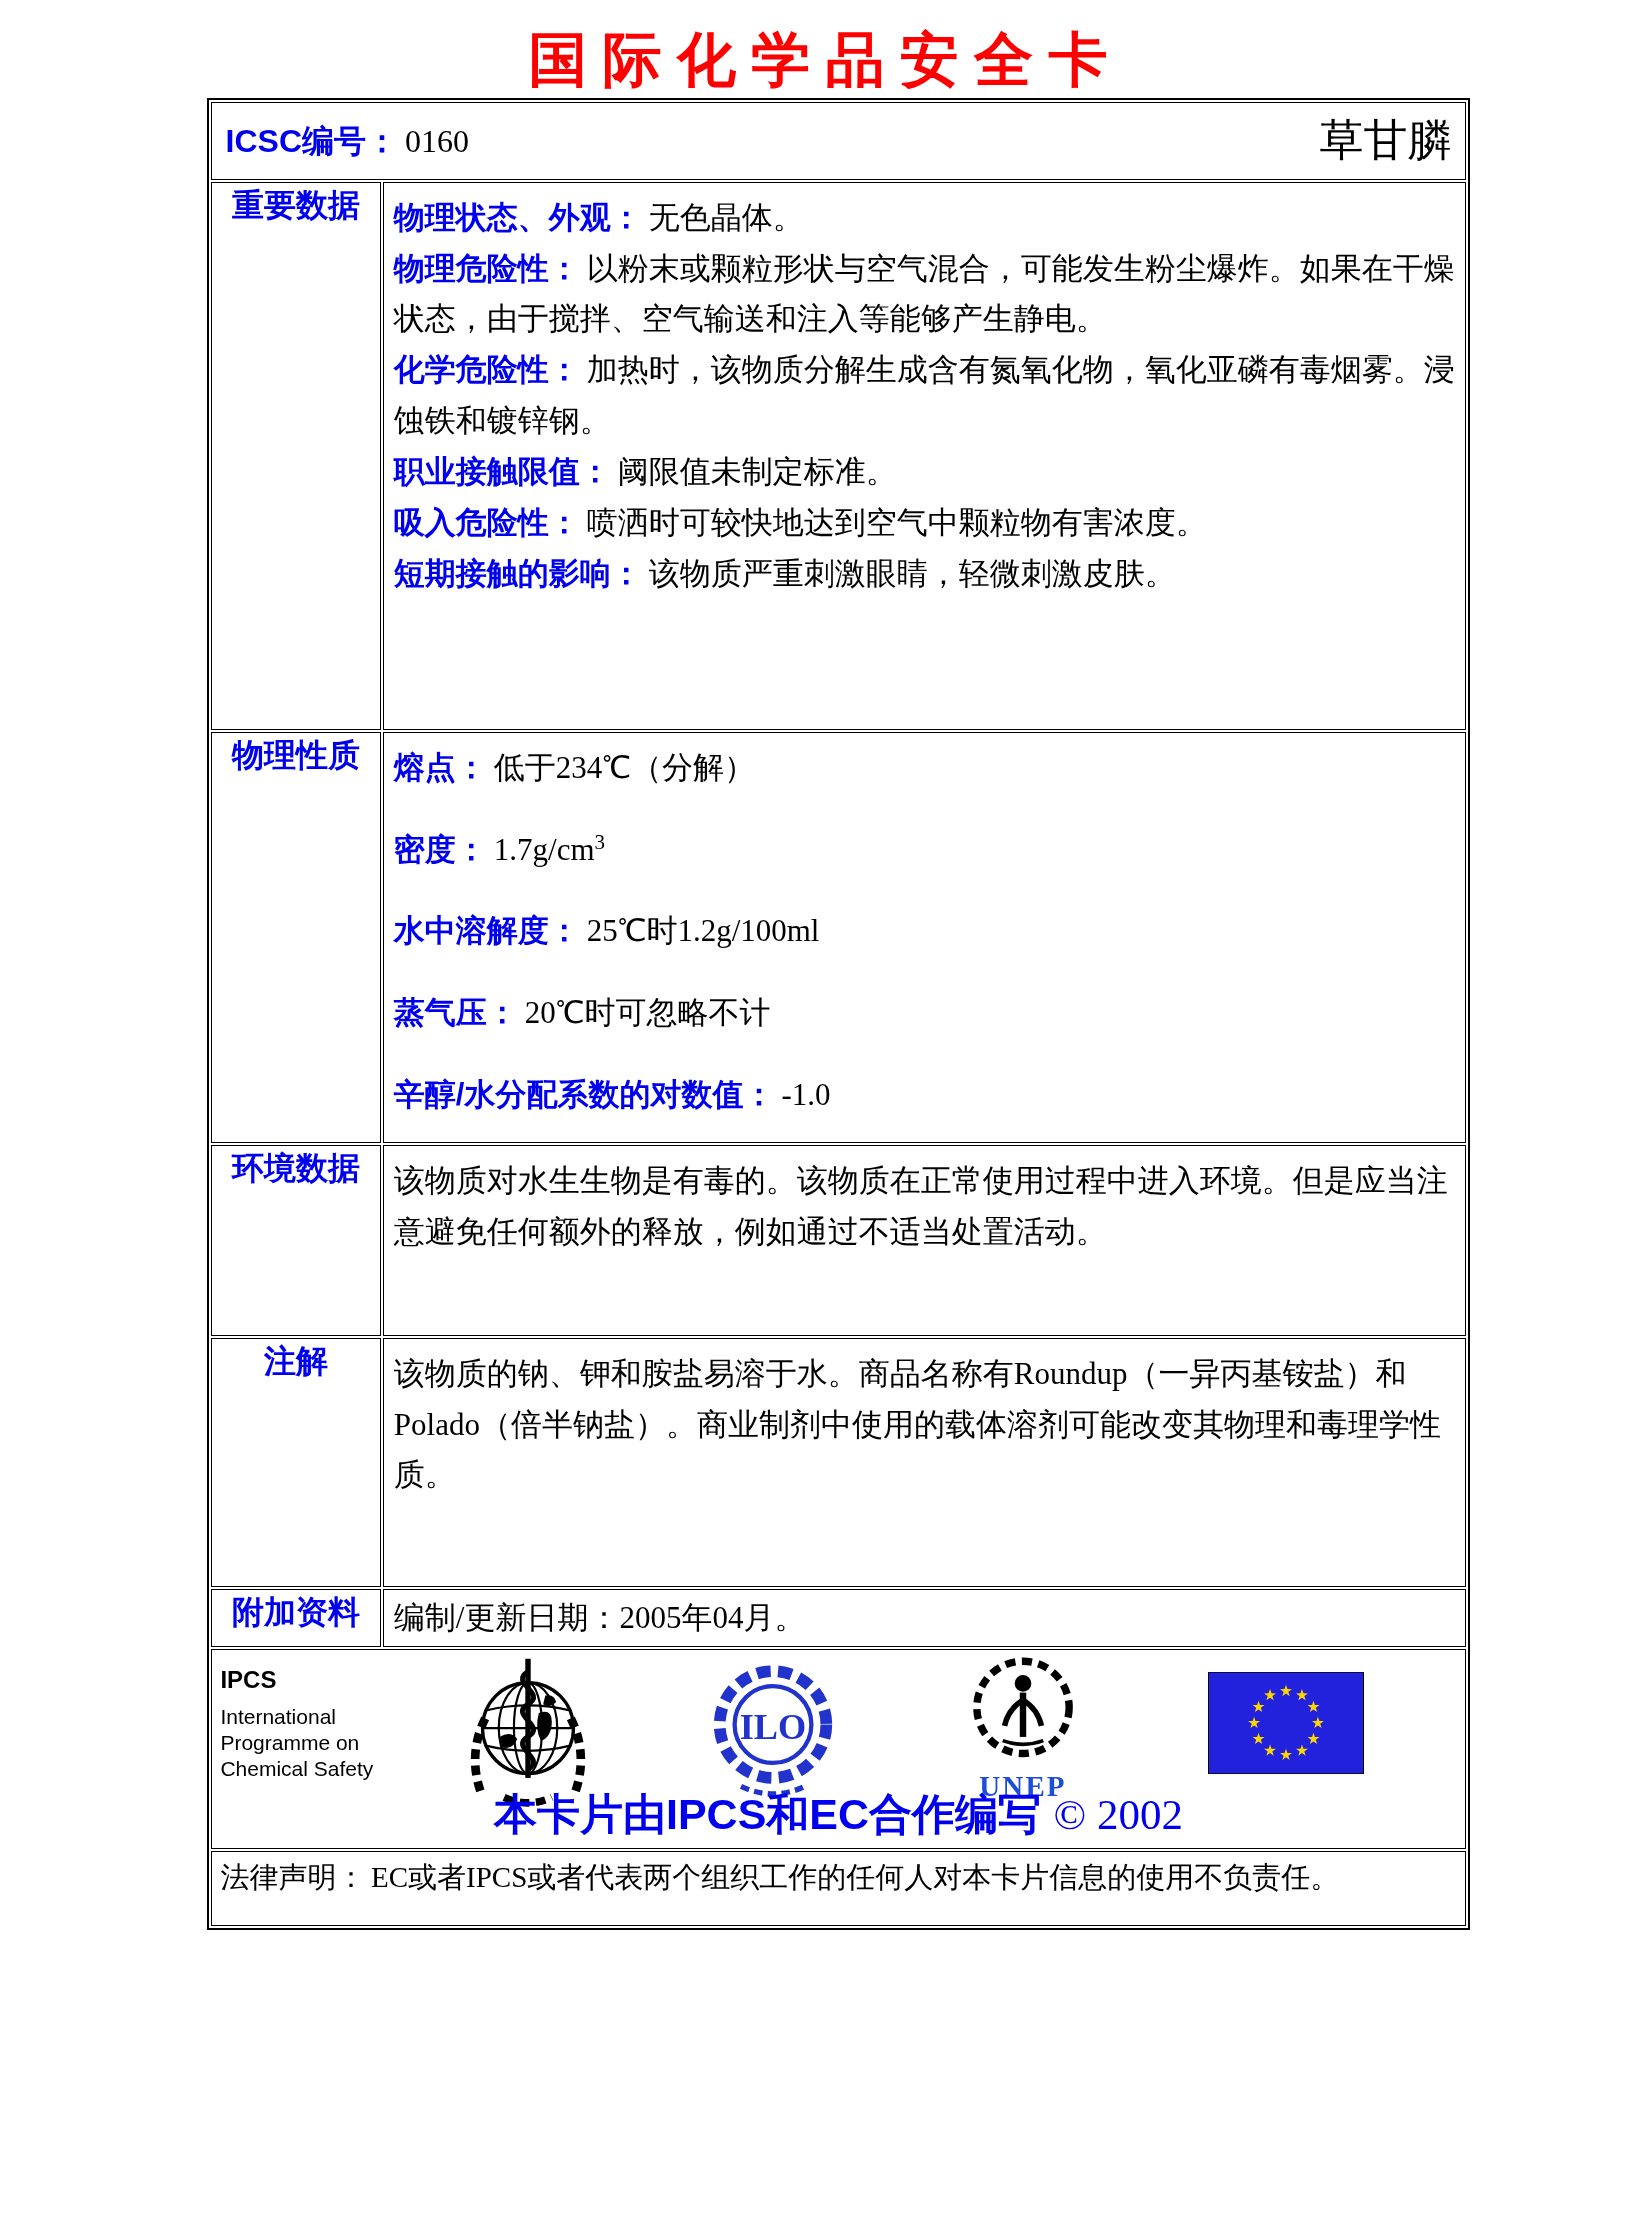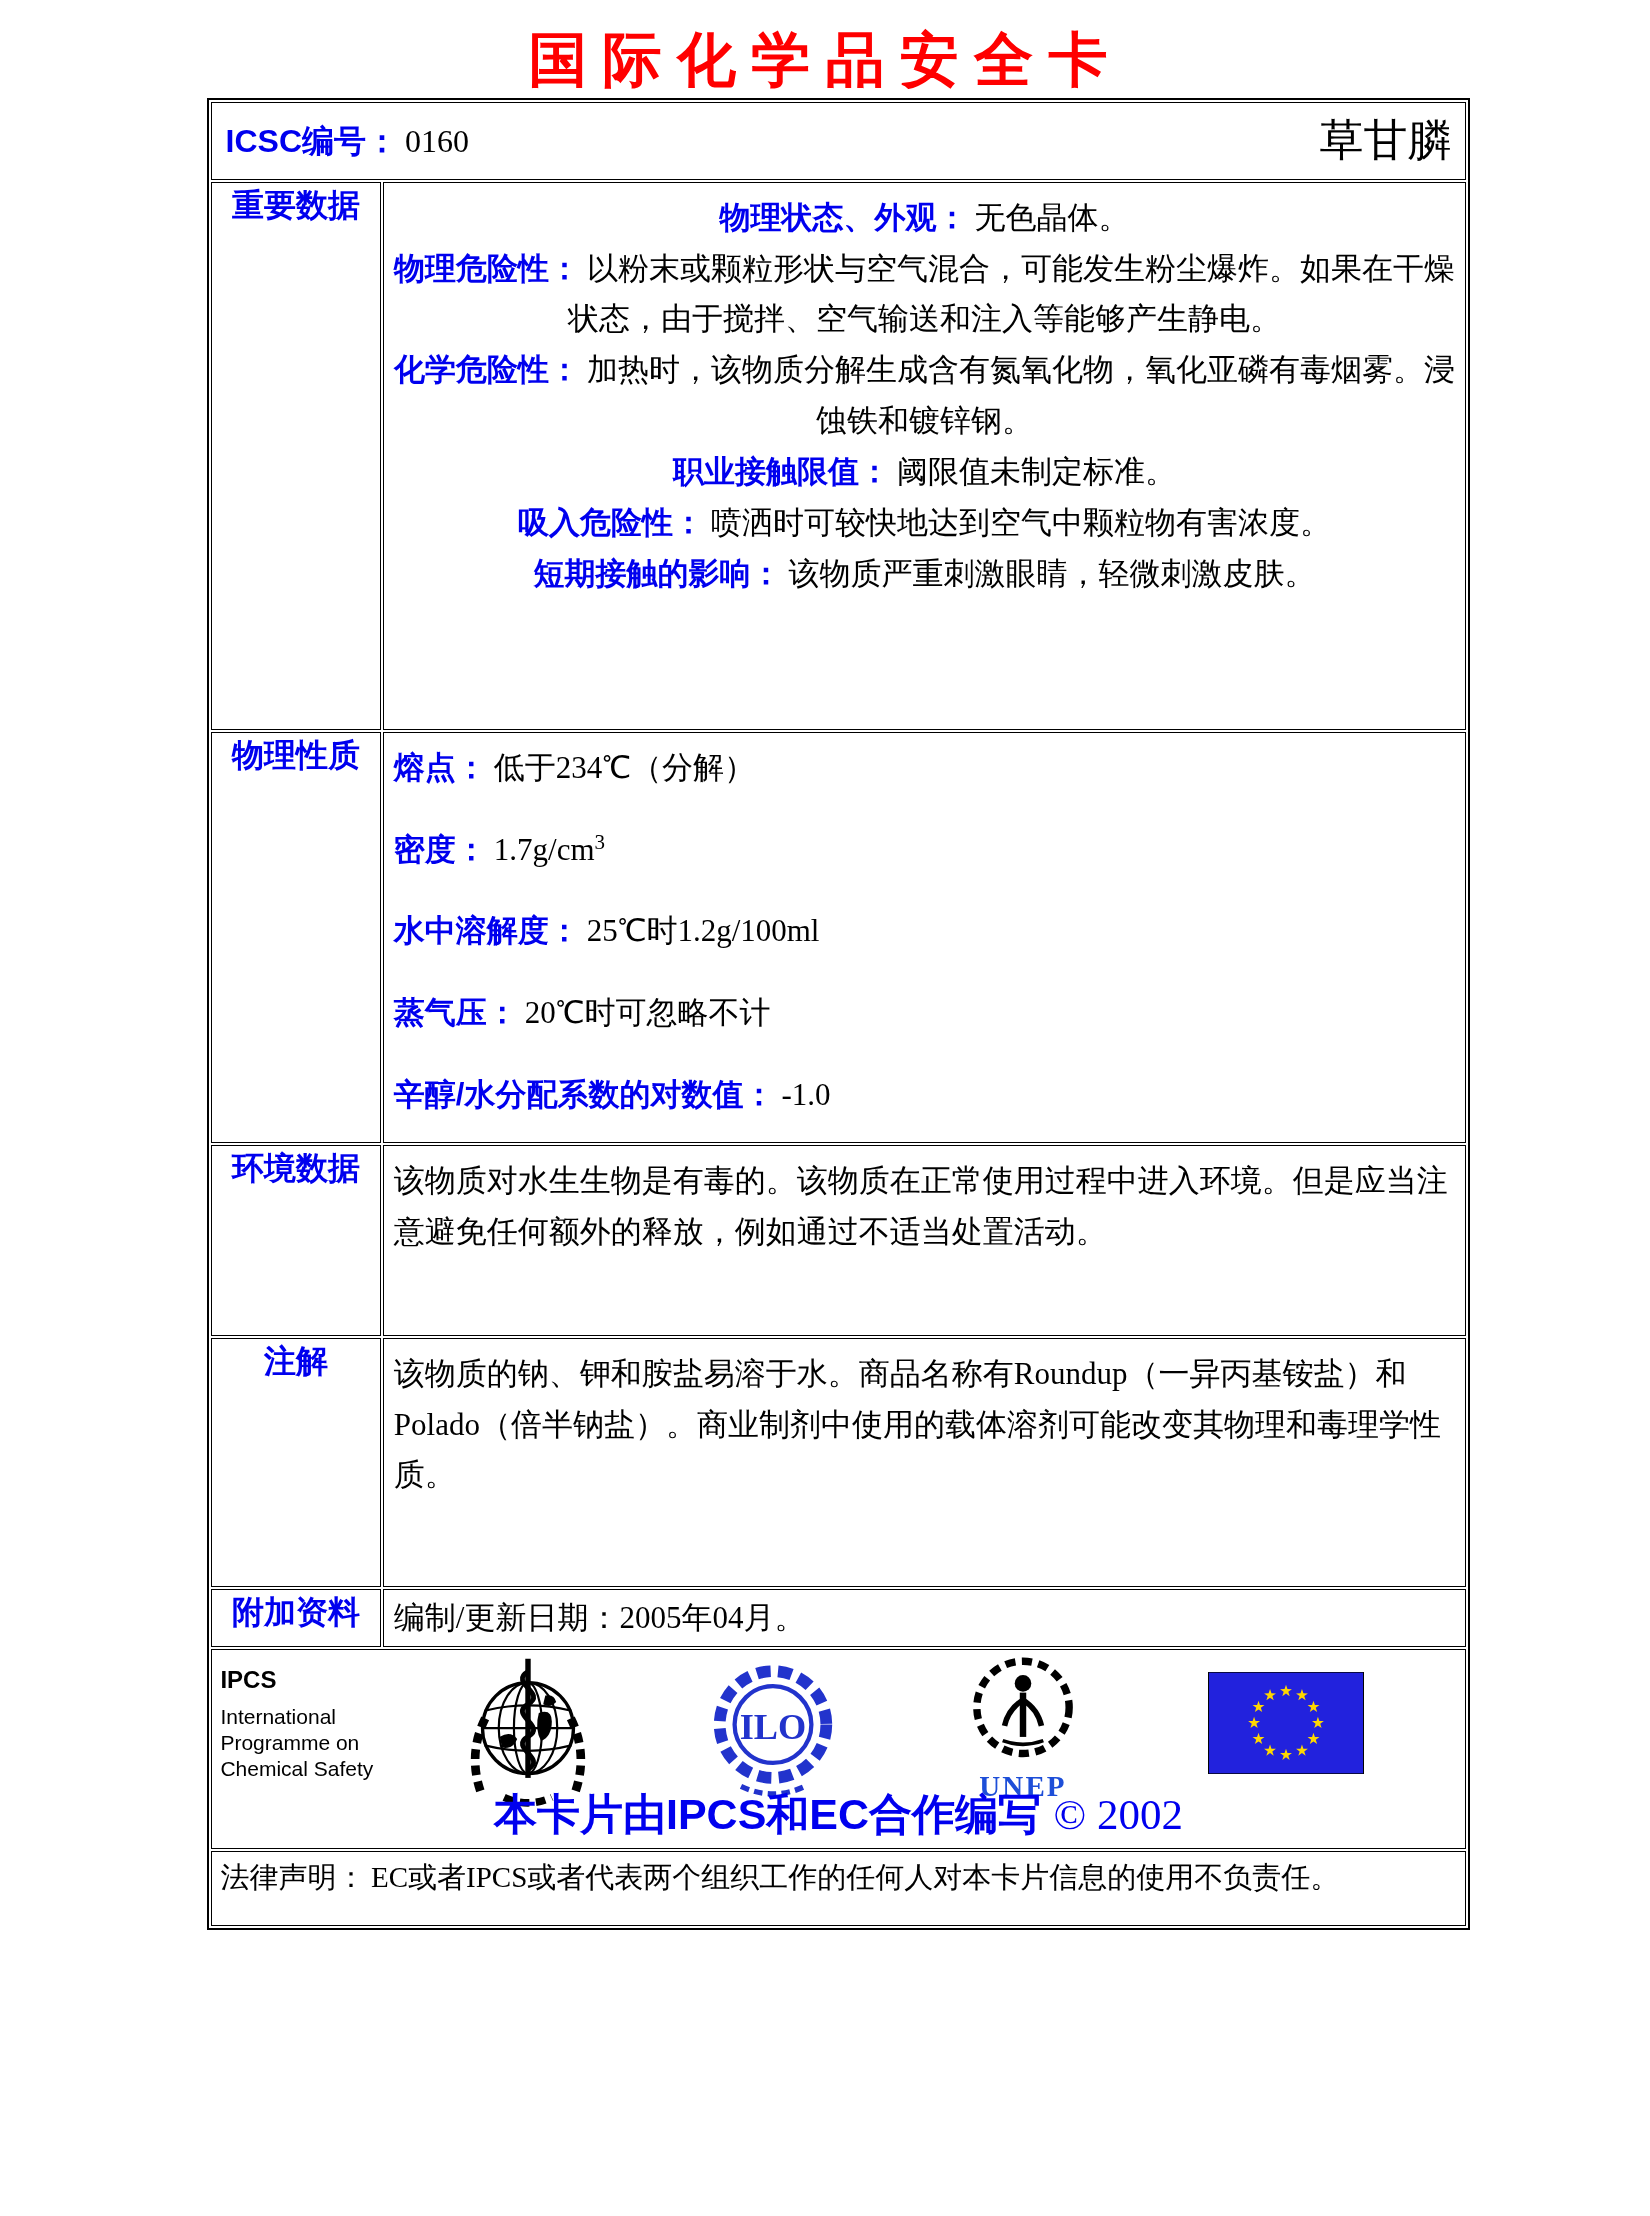--- a/index.html
+++ b/index.html
@@ -21,21 +21,21 @@
   table.card td{border:1.4px solid #000;vertical-align:top;background:#fff;}
   td.label-cell{width:166px;text-align:center;vertical-align:middle;
                 font-family:"Liberation Sans", sans-serif;font-weight:bold;
                 color:var(--blue);font-size:32px;}
   td.content-cell{padding:9.8px 9.8px 7px 9.8px;font-size:31px;line-height:1.64;}
   .hdr-flex{display:flex;justify-content:space-between;align-items:center;height:60px;padding:0 5.6px;}
   .hdr-left{font-size:32px;}
   .hdr-label{font-family:"Liberation Sans", sans-serif;font-weight:bold;color:var(--blue);margin-right:7px;}
   .hdr-num{font-size:32px;color:var(--black);}
   .chem-name{font-size:44px;color:var(--black);}
-  .fline{display:block;text-align:center;}
+  .fline{display:block;}
   .flabel{font-family:"Liberation Sans", sans-serif;font-weight:bold;color:var(--blue);margin-right:7px;}
   .fval{color:var(--black);}
   .phys-line{display:block;margin-bottom:31px;}
   .phys-line:last-child{margin-bottom:0;}
   sup.unit{font-size:21px;vertical-align:super;line-height:0;}
   .logos-cell{position:relative;height:198px;padding:0;}
   .ipcs-block{position:absolute;left:8.4px;top:15.3px;font-family:"Liberation Sans", sans-serif;color:#000;}
   .ipcs-acronym{font-size:24px;font-weight:bold;margin-bottom:9.8px;}
   .ipcs-line{font-size:21px;line-height:1.25;}
   .who-logo{position:absolute;left:251px;top:1.4px;}

